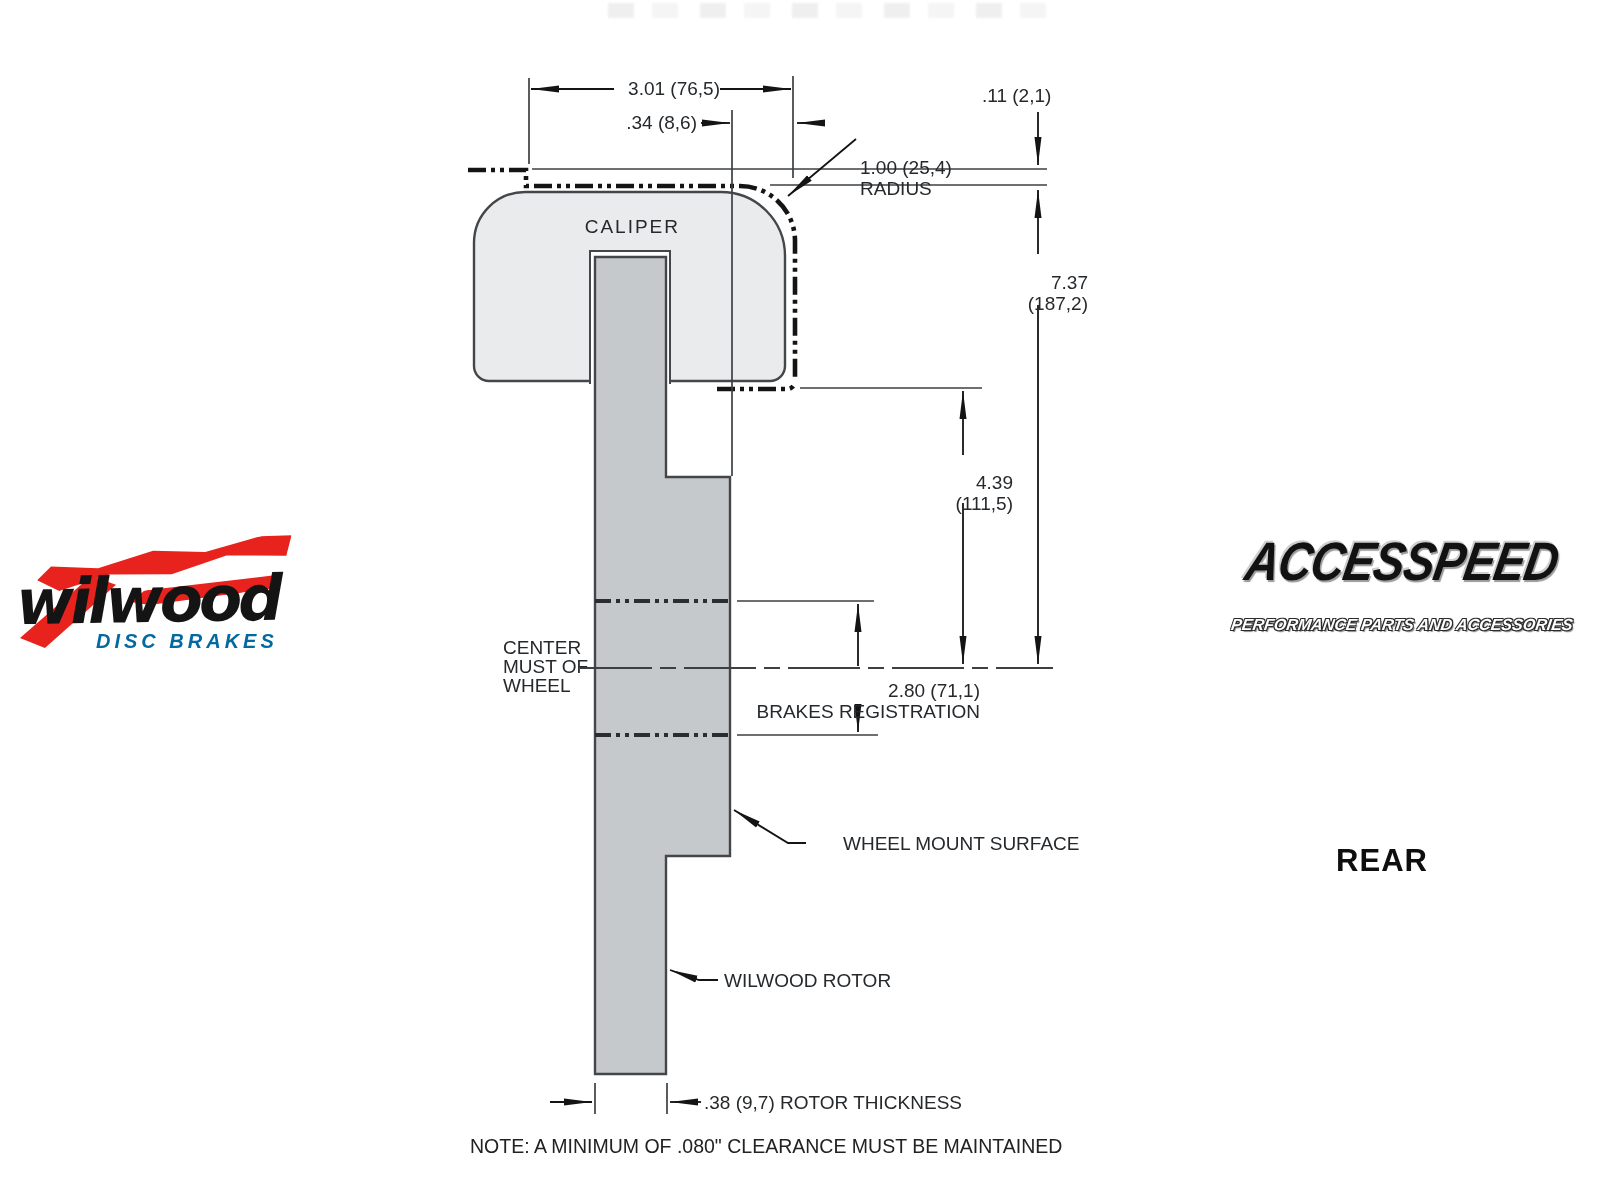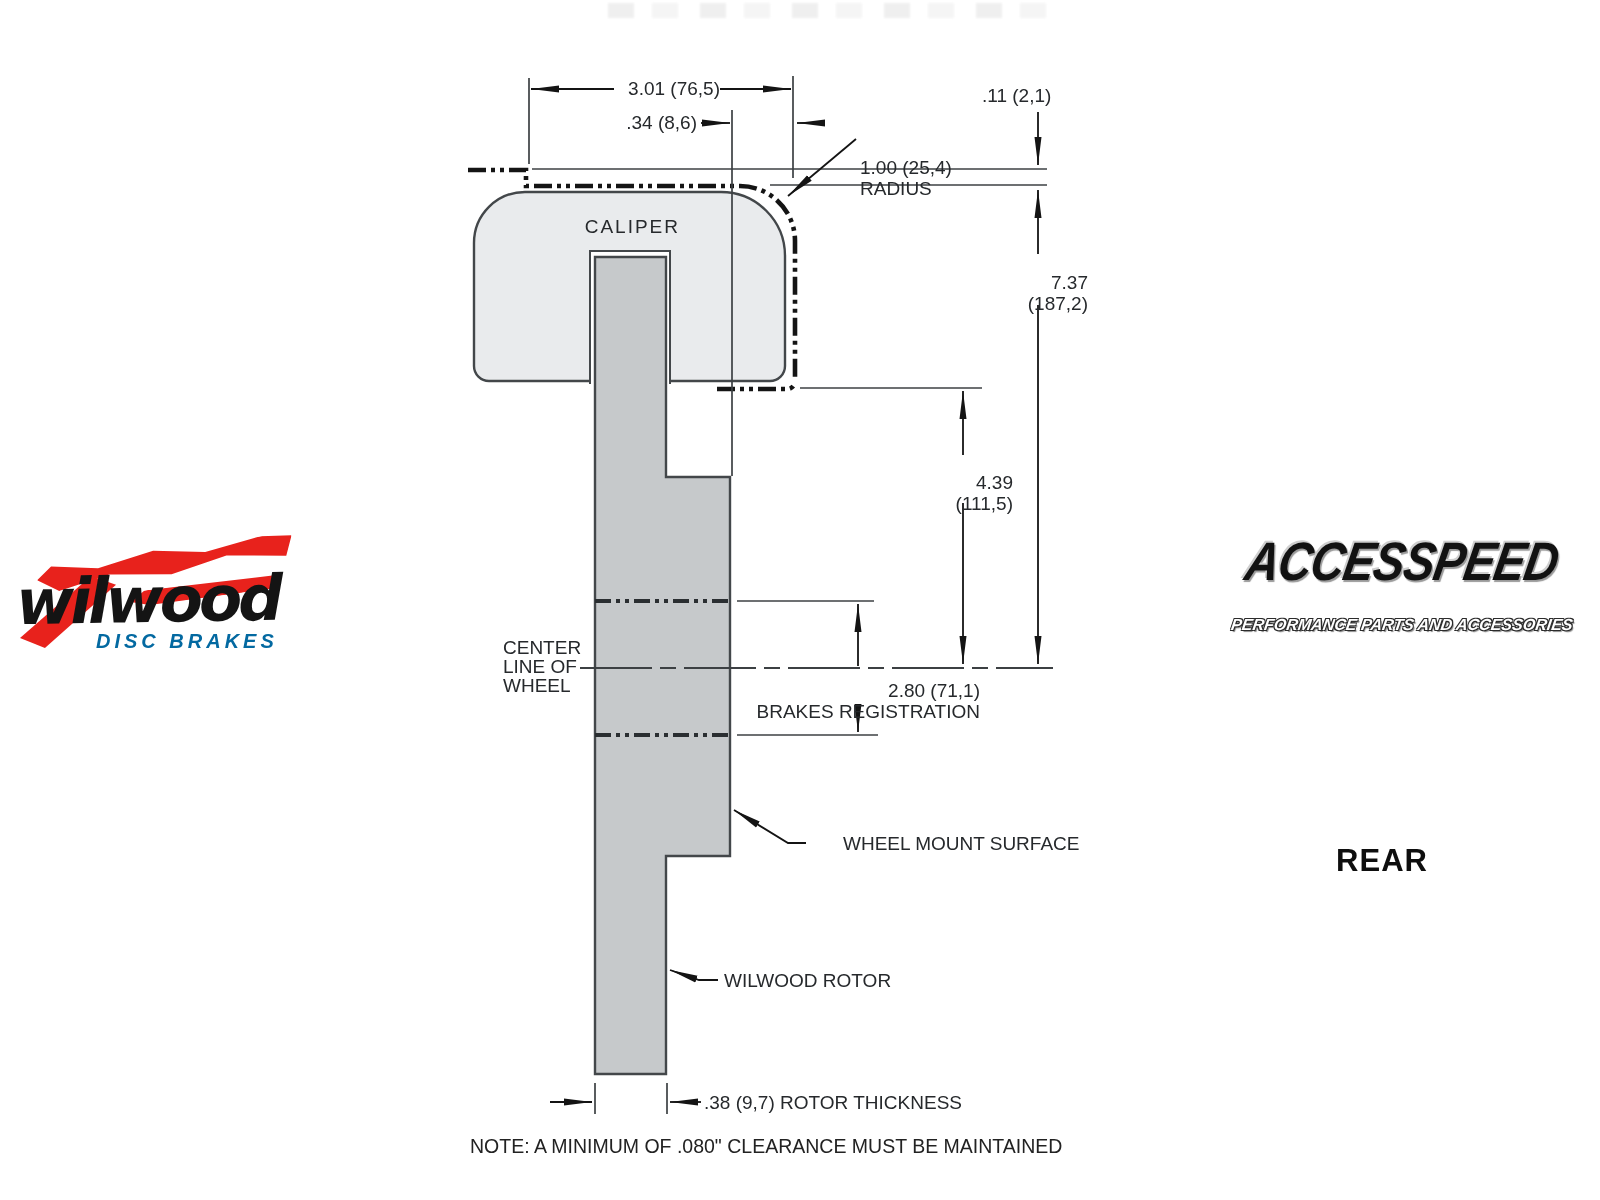--- a/index.html
+++ b/index.html
@@ -126,21 +126,21 @@
   <div>(187,2)</div>
 </div>
 
 <div class="lbl ctr" style="left:913px;top:472px;width:100px;">
   <div>4.39</div>
   <div>(111,5)</div>
 </div>
 
 <div class="lbl" style="left:503px;top:638px;line-height:19px;">
   <div>CENTER</div>
-  <div>LINE OF</div>
+  <div>MUST OF</div>
   <div>WHEEL</div>
 </div>
 
 <div class="lbl ctr" style="left:738px;top:680px;width:242px;">
   <div>2.80 (71,1)</div>
   <div>BRAKES REGISTRATION</div>
 </div>
 
 <div class="lbl" style="left:812px;top:833px;margin-left:31px;">WHEEL MOUNT SURFACE</div>
 

